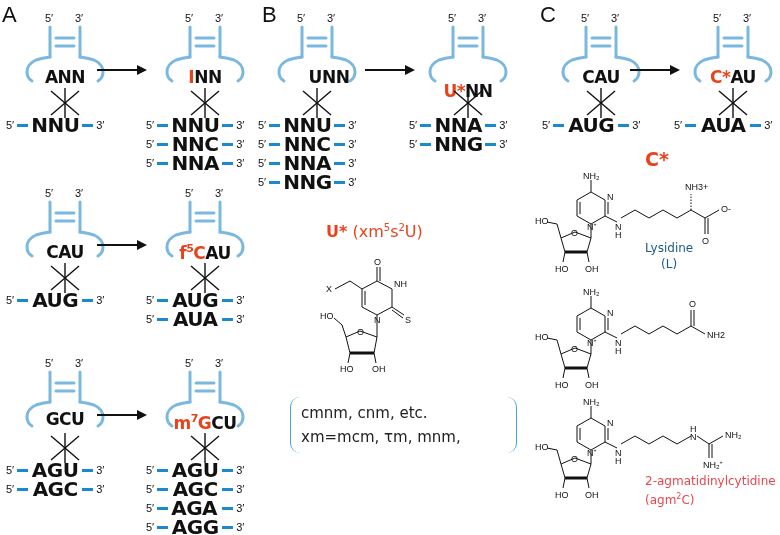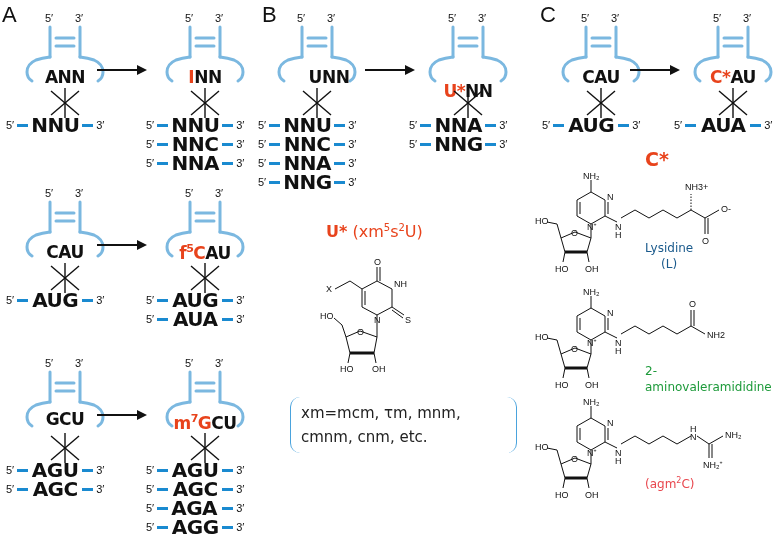--- a/index.html
+++ b/index.html
@@ -456,22 +456,22 @@
   <text x="74" y="32">NH</text>
   <text x="54" y="68">N</text>
   <text x="85" y="68">S</text>
   <text x="0" y="64">HO</text>
   <text x="37" y="80">O</text>
   <text x="20" y="117">HO</text>
   <text x="52" y="117">OH</text>
 </svg>
 
 <div class="abs bracket-box" style="left:290px;top:397px;width:205px;">
+  <div>cmnm, cnm, etc.</div>
   <div>xm=mcm, τm, mnm,</div>
-  <div>cmnm, cnm, etc.</div>
 </div>
 
 <div class="abs title-red" style="left:645px;top:148px;font-size:19px;">C*</div>
 
 <div id="molecules">
     <svg width="240" height="110" class="abs chem" style="left: 535px; top: 172px;">
       <g stroke="#111" stroke-width="1" fill="none">
     <line x1="56" y1="8" x2="56" y2="20"></line>
     <line x1="56" y1="20" x2="70" y2="28"></line>
         <line x1="70" y1="28" x2="70" y2="44"></line>
@@ -547,21 +547,20 @@
       <text x="36" y="64">O</text>
       <text x="20" y="100">HO</text>
       <text x="50" y="100">OH</text>
       <polyline points="86,46 100,38 114,46 128,38 142,46 156,38 170,46" fill="none" stroke="#111"></polyline>
     <line x1="156" y1="38" x2="156" y2="22" stroke="#111"></line>
       <line x1="159" y1="38" x2="159" y2="22" stroke="#111"></line>
     <text x="154" y="19">O</text>
       <text x="172" y="50">NH2</text>
     </svg>
     <div class="abs mol-name" style="color: rgb(29, 154, 58); left: 645px; top: 363px;">
-      <div>2-aminovaleramididine</div>
     </div>
     <svg width="240" height="110" class="abs chem" style="left: 535px; top: 398px;">
       <g stroke="#111" stroke-width="1" fill="none">
     <line x1="56" y1="8" x2="56" y2="20"></line>
     <line x1="56" y1="20" x2="70" y2="28"></line>
         <line x1="70" y1="28" x2="70" y2="44"></line>
         <line x1="73" y1="30" x2="73" y2="42"></line>
     <line x1="70" y1="44" x2="56" y2="52"></line>
         <line x1="56" y1="52" x2="42" y2="44"></line>
         <line x1="42" y1="44" x2="42" y2="28"></line>
@@ -592,15 +591,16 @@
     <line x1="162" y1="38" x2="174" y2="46" stroke="#111"></line>
       <line x1="174" y1="46" x2="188" y2="38" stroke="#111"></line>
     <line x1="174" y1="46" x2="174" y2="60" stroke="#111"></line>
       <line x1="177" y1="46" x2="177" y2="60" stroke="#111"></line>
     <text x="155" y="34">H</text>
       <text x="155" y="42">N</text>
       <text x="190" y="40">NH₂</text>
       <text x="168" y="70">NH₂⁺</text>
     </svg>
     <div class="abs mol-name" style="color: rgb(232, 71, 78); left: 645px; top: 473px;">
+      <div>2-agmatidinylcytidine</div>
       <div>(agm<sup style="font-size:8px">2</sup>C)</div>
     </div>
   </div>
 
 </body></html>

